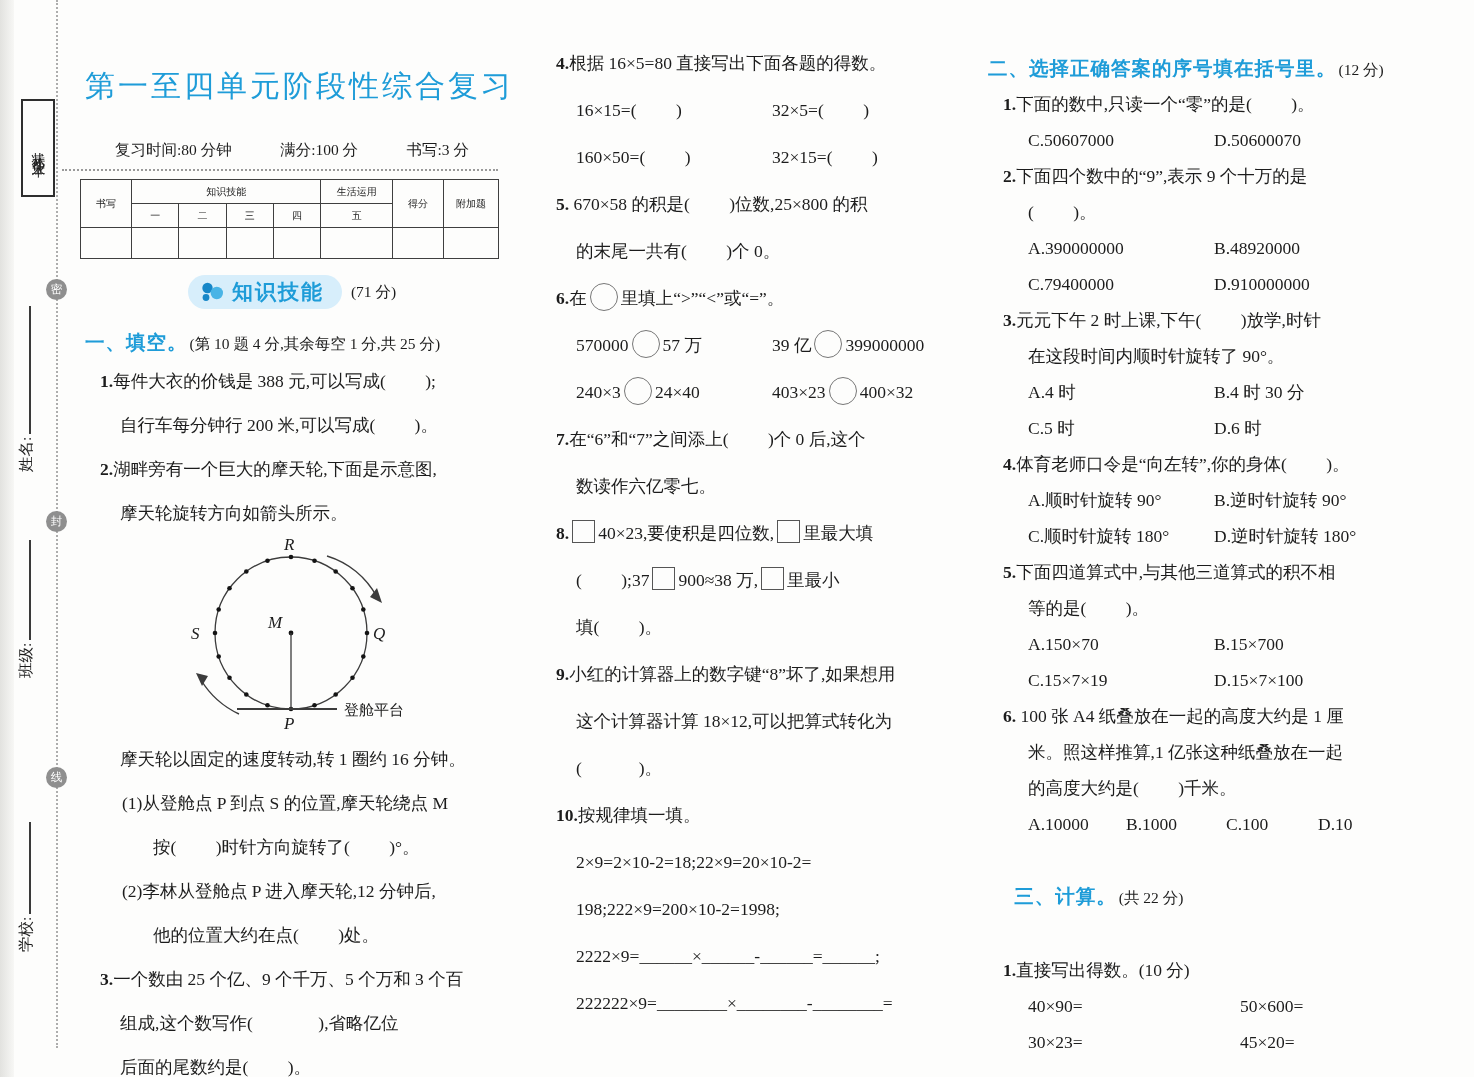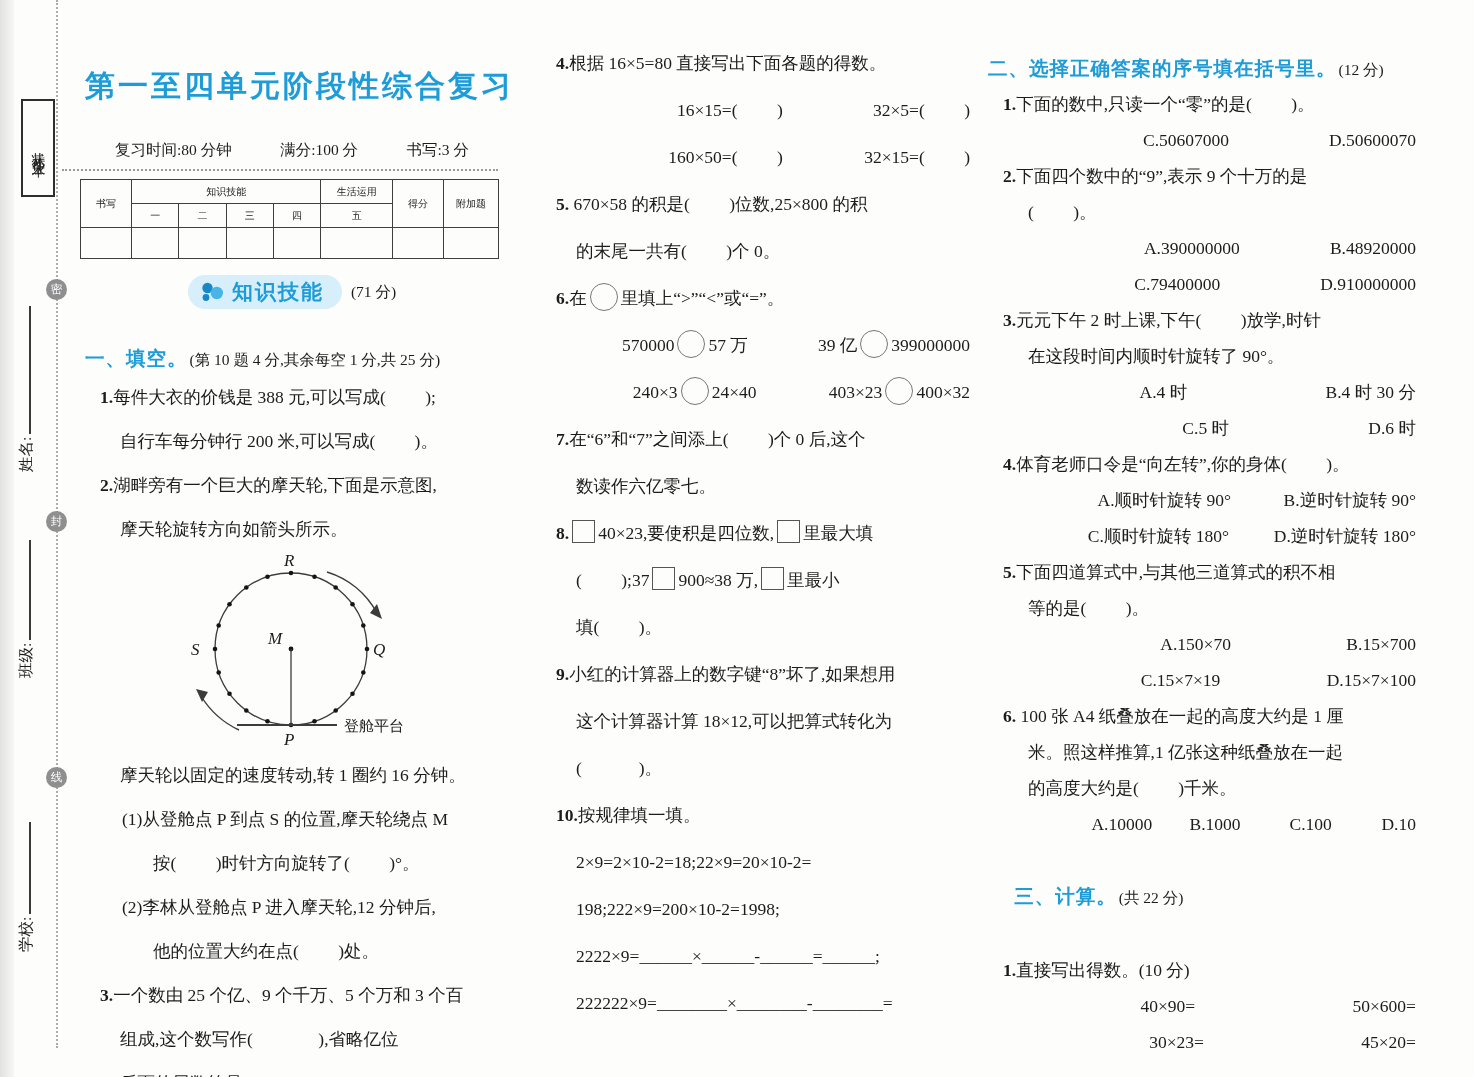--- a/index.html
+++ b/index.html
@@ -14,46 +14,46 @@
   .sideline { position:absolute; transform:rotate(-90deg); transform-origin:0 0;
           font-size:15.5px; white-space:nowrap; height:26px; }
   .sideline .blank { display:inline-block; border-bottom:2px solid #3a3a3a; height:13px; margin-left:3px; }
   .seal { position:absolute; left:46px; width:21px; height:21px; border-radius:50%;
           background:#8f8f8f; color:#fff; font-size:11.5px; display:flex; align-items:center;
           justify-content:center; font-family:"Liberation Sans",sans-serif; }
   .col { position:absolute; }
   .c1 { left:85px; top:66px;  width:414px; }
   .c2 { left:556px; top:40px; width:414px; }
   .c3 { left:988px; top:56px; width:428px; }
-  .title { color:#1e9cd8; font-family:"Liberation Sans",sans-serif; font-weight:bold;
+  .title { color:#1e9cd8; font-family:"Liberation Sans",sans-serif; font-weight:normal;
            font-size:30px; letter-spacing:3px; text-align:center; line-height:40px; white-space:nowrap; }
   .meta { display:flex; justify-content:space-between; padding:0 30px; font-size:15.5px; margin-top:34px; }
   .dotline { border-top:2px dotted #9a9a9a; margin:8px 0 0 -23px; width:436px; }
   table.scoretable { border-collapse:collapse; margin:8px 0 0 -5px; font-size:10px; text-align:center; }
   table.scoretable td { border:1.5px solid #3f3f3f; padding:0 4px; height:23px; }
   table.scoretable tr.empty td { height:30px; }
   .w48{width:44px}.w46{width:40px}.w73{width:66px}.w50{width:44px}.w53{width:48px}
   .badge-row { display:flex; align-items:center; justify-content:center; gap:9px; margin-top:16px; }
   .badge-pill { display:flex; align-items:center; gap:7px; background:#d7eefb; border-radius:17px;
                 padding:3px 18px 3px 12px; color:#1e9cd8; font-family:"Liberation Sans",sans-serif;
                 font-weight:bold; font-size:21px; letter-spacing:2px; }
   .badge-pts { font-size:15.5px; }
-  .sec { margin-top:34px; line-height:30px; white-space:nowrap; }
+  .sec { margin-top:18px; line-height:30px; white-space:nowrap; }
   .sec2 { line-height:24px; margin-bottom:4px; white-space:nowrap; }
   .sec-head { color:#1e9cd8; font-family:"Liberation Sans",sans-serif; font-weight:bold; font-size:19.5px; letter-spacing:1px; }
   .sec-pts { font-size:15.5px; margin-left:2px; }
   .ln { white-space:pre; font-size:17.5px; }
   .c1 .ln { line-height:44px; }
   .c2 .ln { line-height:47px; }
   .c3 .ln { line-height:36px; }
   .c3 .sech { line-height:36px; }
   .qn { font-weight:bold; }
   .p15{padding-left:15px}.p20{padding-left:20px}.p35{padding-left:35px}
   .p37{padding-left:37px}.p40{padding-left:40px}.p68{padding-left:68px}
-  .row { display:flex;justify-content:flex-end; }
+  .row { display:flex; }
   .half { display:inline-block; width:196px; }
   .optw { display:inline-block; width:186px; }
   .o1{display:inline-block;width:98px}.o2{display:inline-block;width:100px}.o3{display:inline-block;width:92px}
   .eqw { display:inline-block; width:212px; }
   .cir { display:inline-block; width:26px; height:26px; border:1.2px solid #777;
          border-radius:50%; vertical-align:-7px; margin:0 3px; }
   .box { display:inline-block; width:21px; height:21px; border:1.3px solid #555;
          vertical-align:-4px; margin:0 3px; }
   .wheel { margin:2px 0 0 56px; display:block; }
   .wheel text { font-family:"Liberation Serif",serif; }

